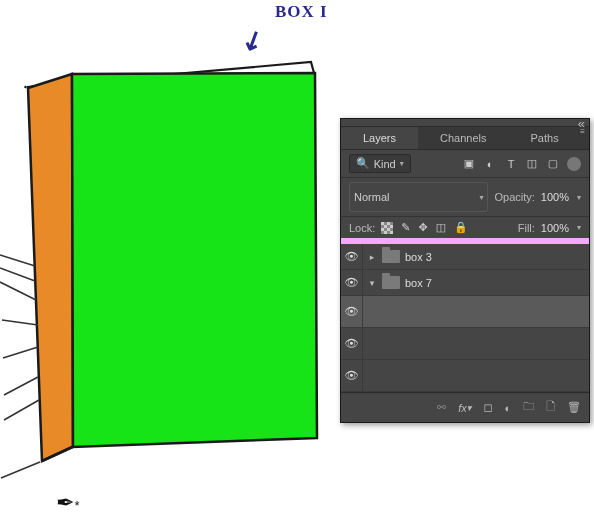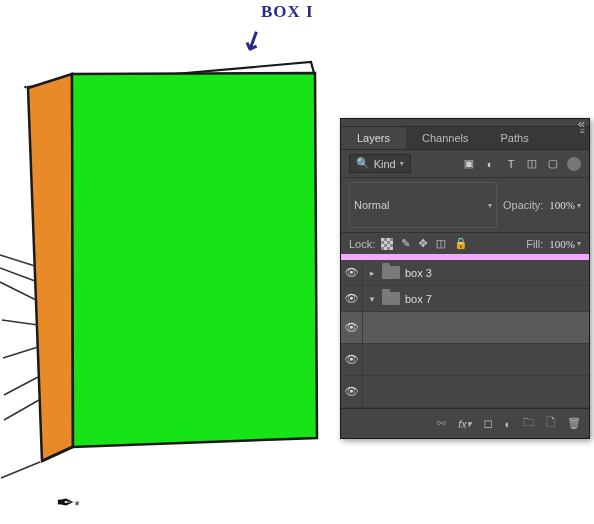--- a/index.html
+++ b/index.html
@@ -56,21 +56,21 @@
   .panel-top .collapse {
     position: absolute; right: 4px; top: 8px;
     font-size: 8px; color: #bbb;
   }
   .tabs {
     display: flex;
     background: #383838;
     border-bottom: 1px solid #2a2a2a;
   }
   .tab {
-    padding: 5px 16px;
+    padding: 5px 22px;
     color: #bbb;
     cursor: default;
   }
   .tab.active { background: #454545; color: #ddd; }
   .row {
     display: flex;
     align-items: center;
     padding: 4px 8px;
     gap: 6px;
   }
@@ -86,27 +86,27 @@
   .filter-icons { display: flex; gap: 7px; margin-left: auto; }
   .filter-icons span {
     display: inline-flex; align-items: center; justify-content: center;
     width: 14px; height: 14px; color: #ccc;
   }
   .bullet { width: 6px; height: 6px; border-radius: 50%; background: #777; }
   .blend-row { border-bottom: 1px solid #333; }
   .blend-dd {
     flex: 1;
     display: flex; justify-content: space-between; align-items: center;
-    padding: 16px 4px;
+    padding: 8px 4px;
     color: #ccc;
     border: 1px solid #555; border-radius: 2px;
   }
   .label-sm { color: #bbb; }
   .value-box {
-    display: flex; align-items: center; gap: 2px; font-family: Liberation Serif, serif;
+    display: flex; align-items: center; gap: 8px;
   }
   .lock-row { border-bottom: 6px solid #f0abfc; }
   .lock-icons { display: flex; gap: 8px; align-items: center; }
   .lock-icons span { color: #ccc; display: inline-flex; align-items: center; justify-content: center; }
   .checker-sm {
     width: 12px; height: 12px;
     background:
       linear-gradient(45deg,#888 25%,transparent 25%,transparent 75%,#888 75%) 0 0/6px 6px,
       linear-gradient(45deg,#888 25%,#ccc 25%,#ccc 75%,#888 75%) 3px 3px/6px 6px;
   }
@@ -209,21 +209,21 @@
 
     <polygon points="72,74 315,73 317,438 73,447" fill="#17e417" stroke="#1a1a1a" stroke-width="2.5"></polygon>
 
     <path d="M42 461 L72 447" fill="none" stroke="#1a1a1a" stroke-width="2.5"></path>
 
     <path d="M0 255 L35 266 M0 268 L35 281 M0 282 L36 300 M2 320 L38 325 M3 358 L38 347 M4 395 L38 377 M4 420 L39 400" fill="none" stroke="#333" stroke-width="1.6"></path>
     <path d="M1 478 L40 462" fill="none" stroke="#333" stroke-width="1.6"></path>
   </svg>
 </div>
 
-<div class="annot" style="left:261px; top:2px;">BOX I</div>
+<div class="annot" style="left:275px; top:2px;">BOX I</div>
 <div class="arrow-glyph" style="left:242px; top:25px;">↙</div>
 
 <div class="cursor-glyph" style="left:56px; top:490px;">✒<span class="star">*</span></div>
 
 <div class="layers-panel">
   <div class="panel-top">
     <span class="flyout">«</span>
     <span class="collapse">≡</span>
   </div>
   <div class="tabs">

